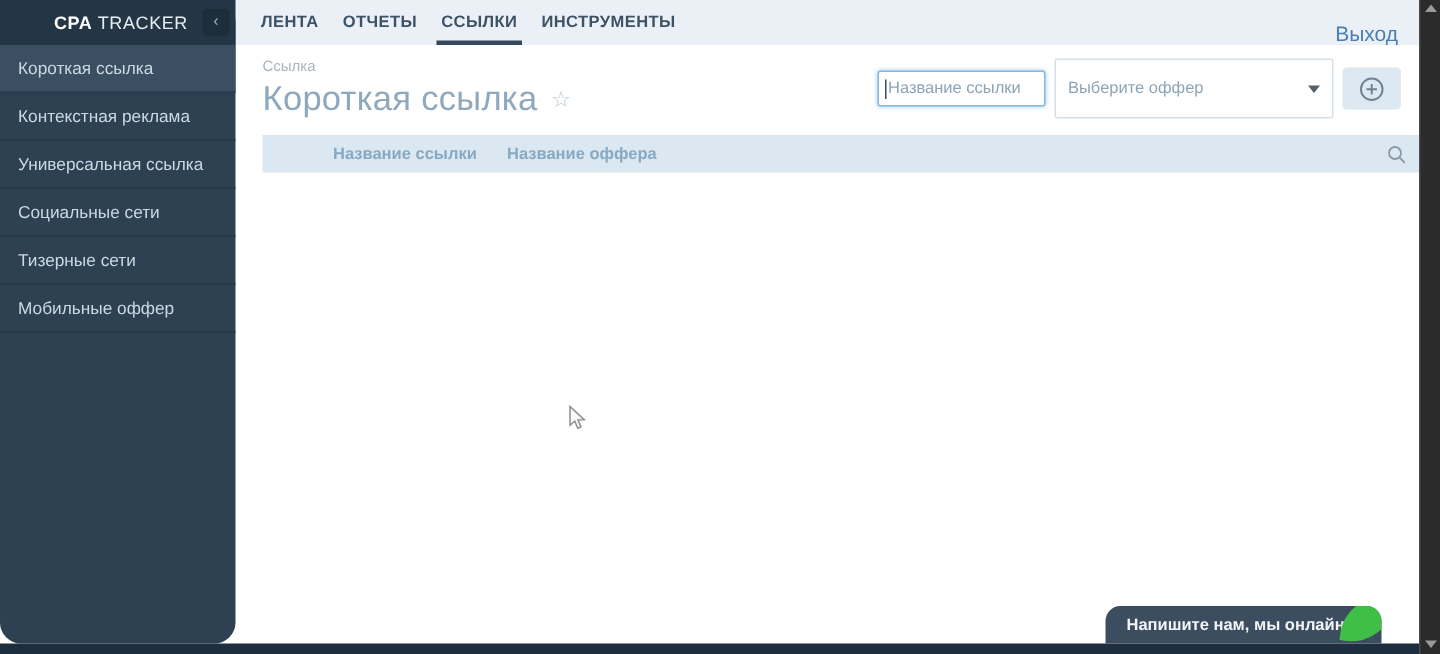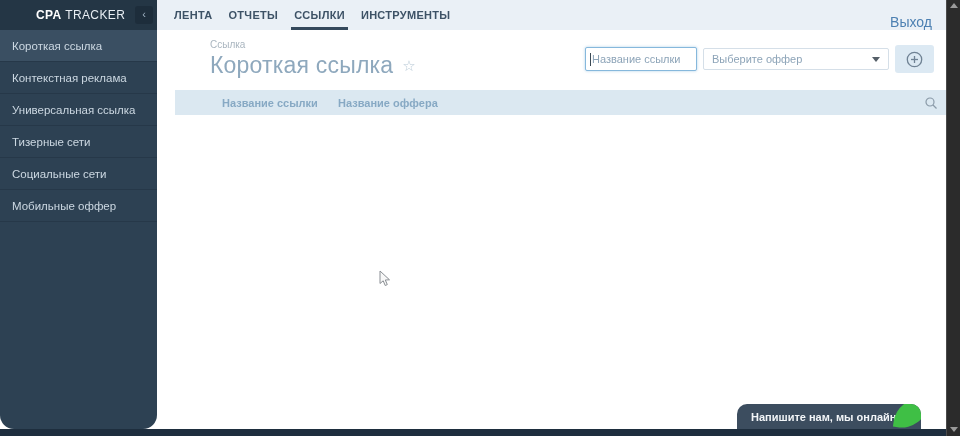--- a/index.html
+++ b/index.html
@@ -17,31 +17,31 @@
 
   
   .topbar { position:absolute; left:157px; top:0; right:14px; height:30px; background:#eaf0f6; display:flex; align-items:flex-end; padding:0 14px 0 16px; }
   .tabs { display:flex; height:100%; }
   .tab { position:relative; font-size:11px; font-weight:bold; color:#3d5266; letter-spacing:.3px; padding:0 1px; margin-right:14px; display:flex; align-items:center; cursor:pointer; }
   .tab.active::after { content:""; position:absolute; left:-2px; right:-2px; bottom:0; height:3px; background:#35495c; }
   .logout { margin-left:auto; font-size:14px; color:#4d80b2; cursor:pointer; }
 
   
   .content { position:absolute; left:157px; top:30px; right:14px; bottom:0; background:#fff; }
-  .page-head { display:flex; align-items:center; padding:9px 12px 0 18px;margin-left:35px; }
+  .page-head { display:flex; align-items:flex-start; padding:9px 12px 0 18px; }
   .title-block { }
   .breadcrumb { font-size:10px; color:#a9b5bf; margin-bottom:2px; }
   .page-title-row { display:flex; align-items:center; }
   .page-title { font-size:23px; font-weight:normal; color:#8ea8bd; letter-spacing:.2px; }
   .fav-star { color:#b9cad7; font-size:15px; margin-left:9px; cursor:pointer; }
   .controls { margin-left:auto; display:flex; align-items:center; }
   .txt-input { position:relative; width:112px; height:24px; border:1px solid #86b8dc; border-radius:2px; background:#fff; box-shadow:0 0 3px rgba(110,170,215,.55); display:flex; align-items:center; padding-left:4px; margin-right:6px; }
   .txt-input .caret { width:1px; height:13px; background:#3c4a55; margin-right:1px; }
   .txt-input .ph { font-size:11px; color:#8da4b8; white-space:nowrap; overflow:hidden; }
-  .select { width:186px; height:22px; border:1px solid #d5dfe8; border-radius:2px; background:#fff; display:flex; align-items:center; padding:0 8px; margin-right:6px; cursor:pointer; }
+  .select { width:186px; height:40px; border:1px solid #d5dfe8; border-radius:2px; background:#fff; display:flex; align-items:center; padding:0 8px; margin-right:6px; cursor:pointer; }
   .select .val { font-size:11px; color:#8da4b8; }
   .select .drop-caret { margin-left:auto; width:0; height:0; border-left:4px solid transparent; border-right:4px solid transparent; border-top:5px solid #555f68; }
   .add-btn { width:39px; height:28px; background:#dce9f3; border:none; border-radius:3px; display:flex; align-items:center; justify-content:center; cursor:pointer; }
 
   .table-head { margin:11px 0 0 18px; height:25px; background:#dbe8f1; display:flex; align-items:center; font-size:11px; font-weight:bold; color:#87a9c4; }
   .th-1 { padding-left:47px; width:163px; }
   .th-2 { }
   .search-btn { margin-left:auto; margin-right:8px; cursor:pointer; display:flex; }
 
   
@@ -66,22 +66,22 @@
 <div class="app">
 
   <div class="sidebar">
     <div class="sidebar-header">
       <div class="brand"><b>CPA</b><span> TRACKER</span></div>
       <div class="collapse-btn"><span>‹</span></div>
     </div>
     <div class="nav-item active">Короткая ссылка</div>
     <div class="nav-item">Контекстная реклама</div>
     <div class="nav-item">Универсальная ссылка</div>
+    <div class="nav-item">Социальные сети</div>
     <div class="nav-item">Тизерные сети</div>
-    <div class="nav-item">Социальные сети</div>
     <div class="nav-item">Мобильные оффер</div>
   </div>
 
   <div class="topbar">
     <div class="tabs">
       <div class="tab">ЛЕНТА</div>
       <div class="tab">ОТЧЕТЫ</div>
       <div class="tab active">ССЫЛКИ</div>
       <div class="tab">ИНСТРУМЕНТЫ</div>
     </div>

